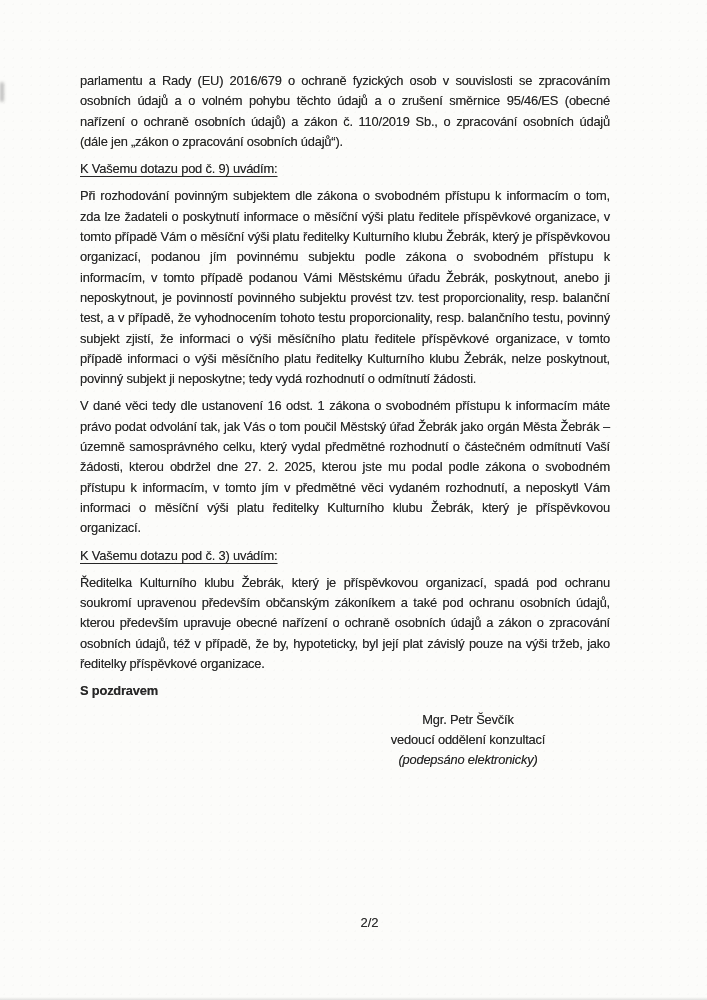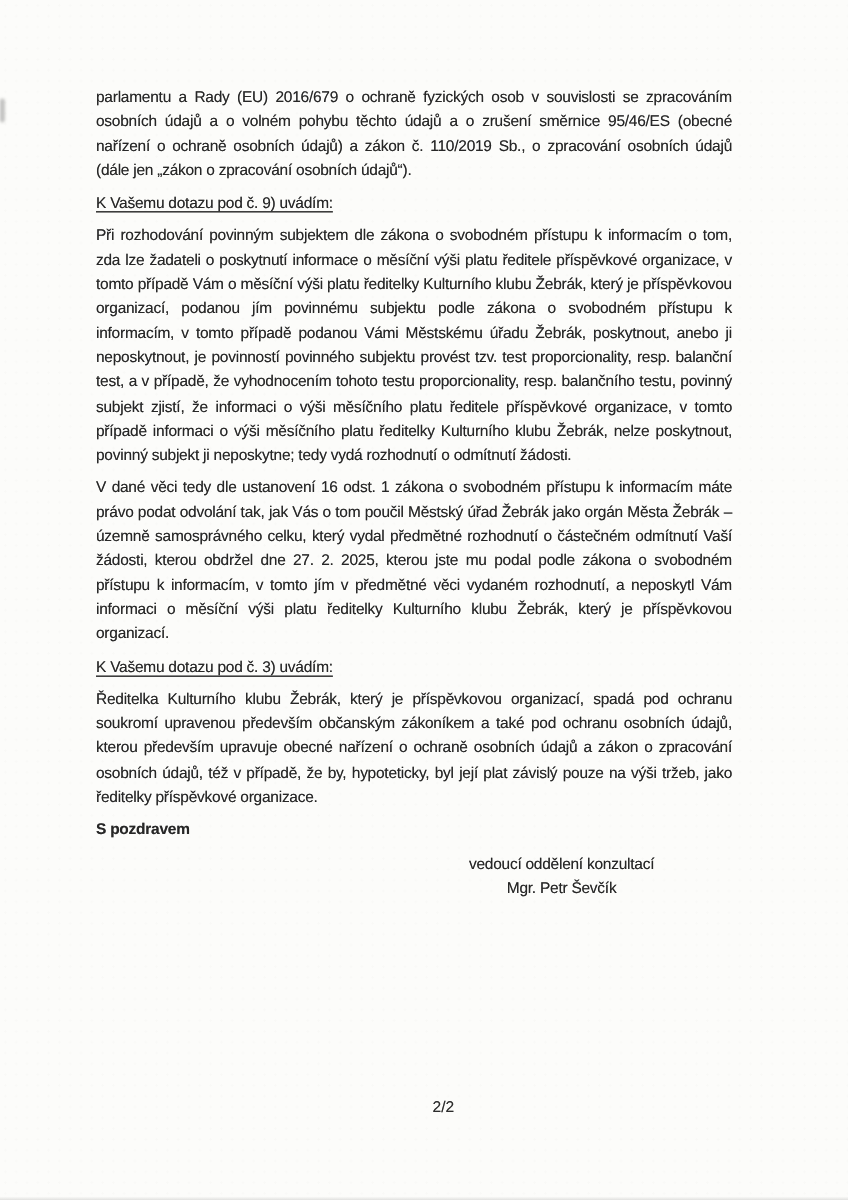--- a/index.html
+++ b/index.html
@@ -102,22 +102,23 @@
 
     <p>V dané věci tedy dle ustanovení 16 odst. 1 zákona o svobodném přístupu k informacím máte právo podat odvolání tak, jak Vás o tom poučil Městský úřad Žebrák jako orgán Města Žebrák – územně samosprávného celku, který vydal předmětné rozhodnutí o částečném odmítnutí Vaší žádosti, kterou obdržel dne 27. 2. 2025, kterou jste mu podal podle zákona o svobodném přístupu k informacím, v tomto jím v předmětné věci vydaném rozhodnutí, a neposkytl Vám informaci o měsíční výši platu ředitelky Kulturního klubu Žebrák, který je příspěvkovou organizací.</p>
 
     <p class="heading">K Vašemu dotazu pod č. 3) uvádím:</p>
 
     <p>Ředitelka Kulturního klubu Žebrák, který je příspěvkovou organizací, spadá pod ochranu soukromí upravenou především občanským zákoníkem a také pod ochranu osobních údajů, kterou především upravuje obecné nařízení o ochraně osobních údajů a zákon o zpracování osobních údajů, též v případě, že by, hypoteticky, byl její plat závislý pouze na výši tržeb, jako ředitelky příspěvkové organizace.</p>
 
     <p class="closing">S pozdravem</p>
 
     <div class="signature">
+      <div>Mgr. Petr Ševčík</div>
       <div>vedoucí oddělení konzultací</div>
-      <div>Mgr. Petr Ševčík</div>
+      <div class="note">(podepsáno elektronicky)</div>
     </div>
 
   </div>
 
   <div class="pagenum">2/2</div>
 
   <div class="edge-bottom"></div>
 
 </div>
 

